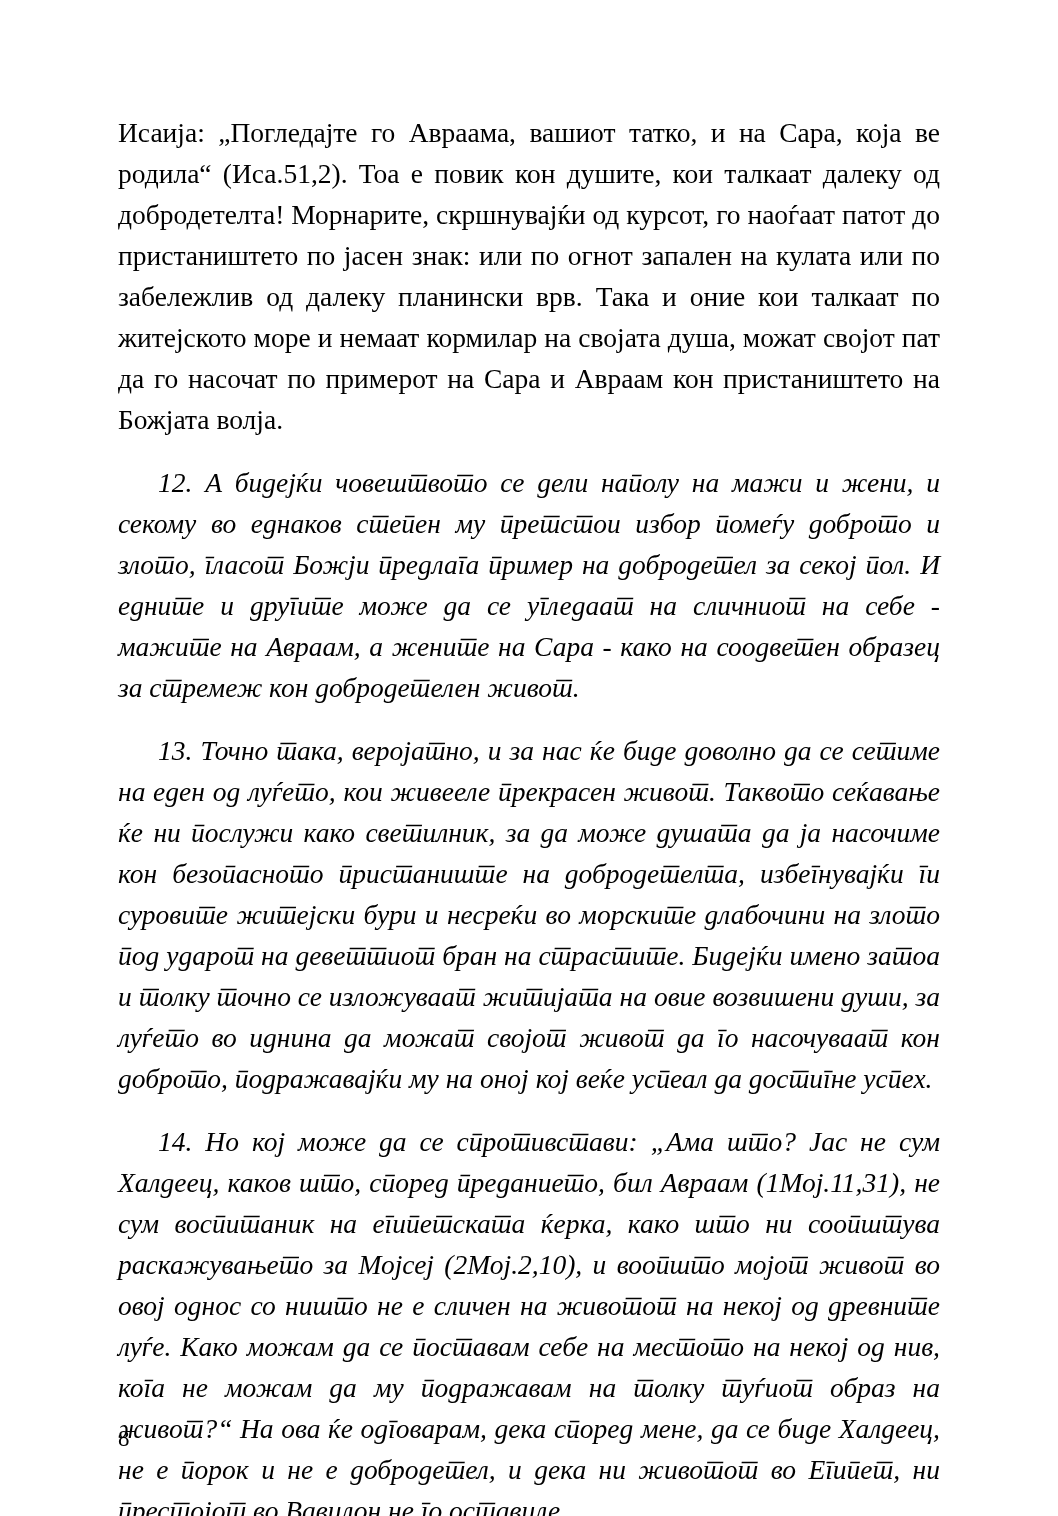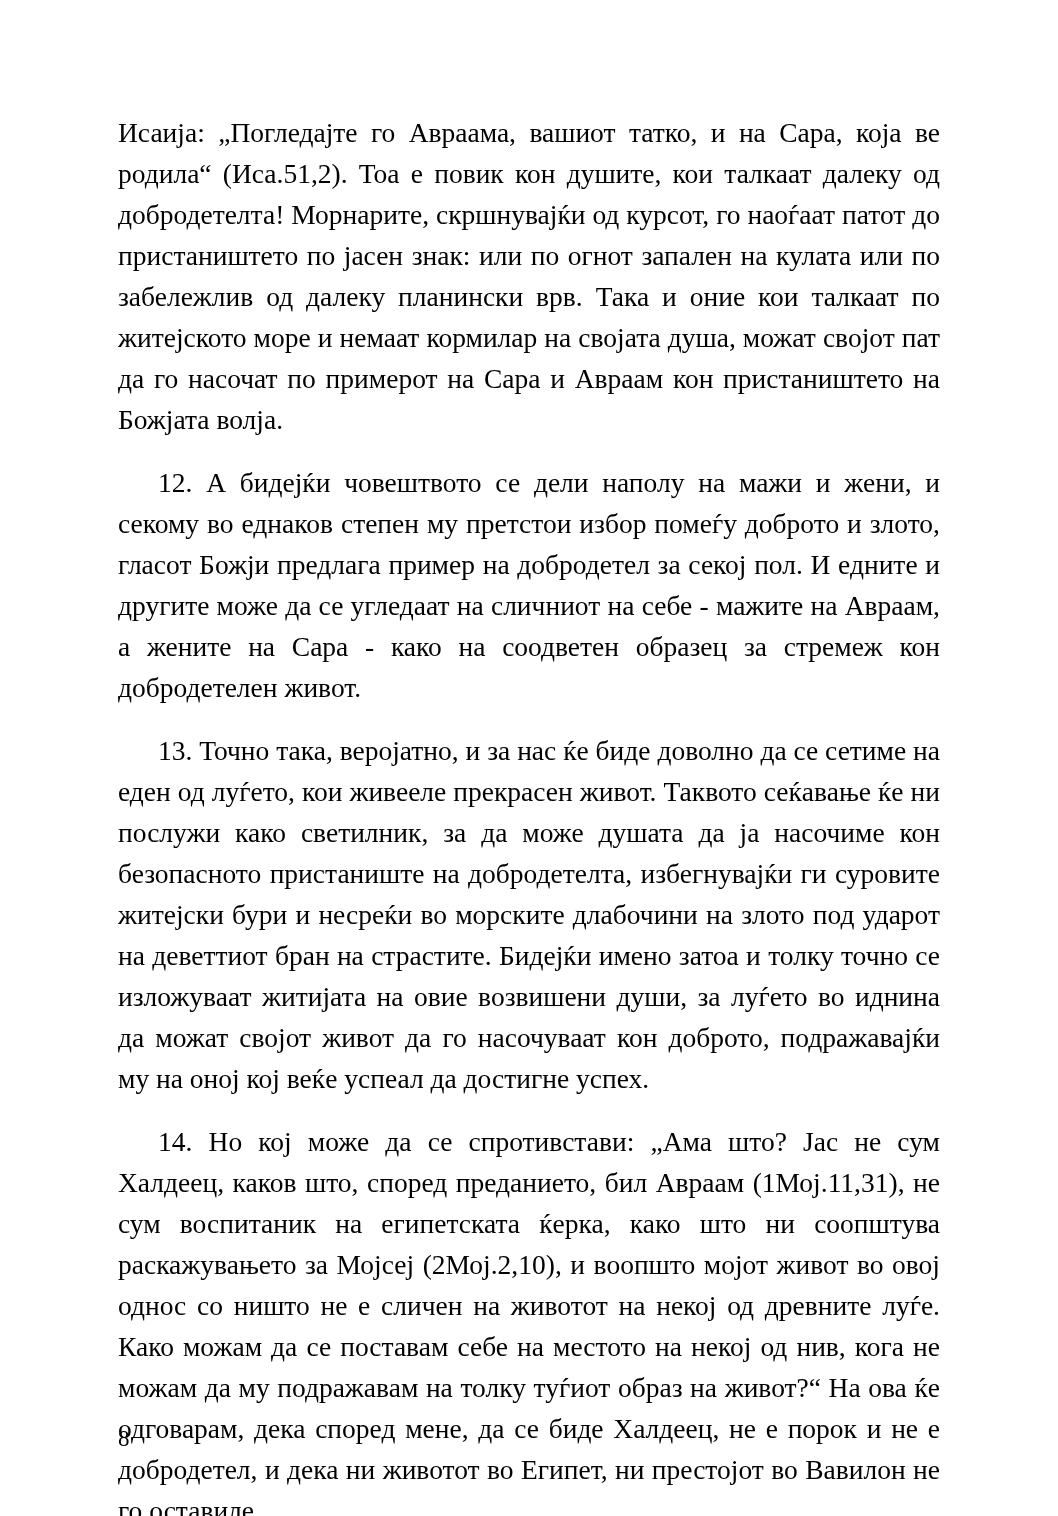--- a/index.html
+++ b/index.html
@@ -32,20 +32,21 @@
     line-height: 41px;
     text-align: justify;
     text-justify: inter-word;
     letter-spacing: 0px;
     word-spacing: 0px;
     hyphens: none;
     -webkit-hyphens: none;
   }
   .para.indent {
     text-indent: 40px;
+    font-style: italic;
   }
   .para:last-of-type {
     margin-bottom: 0;
   }
   .page-number {
     position: absolute;
     left: 118px;
     top: 1424px;
     font-size: 23px;
     line-height: 30px;

